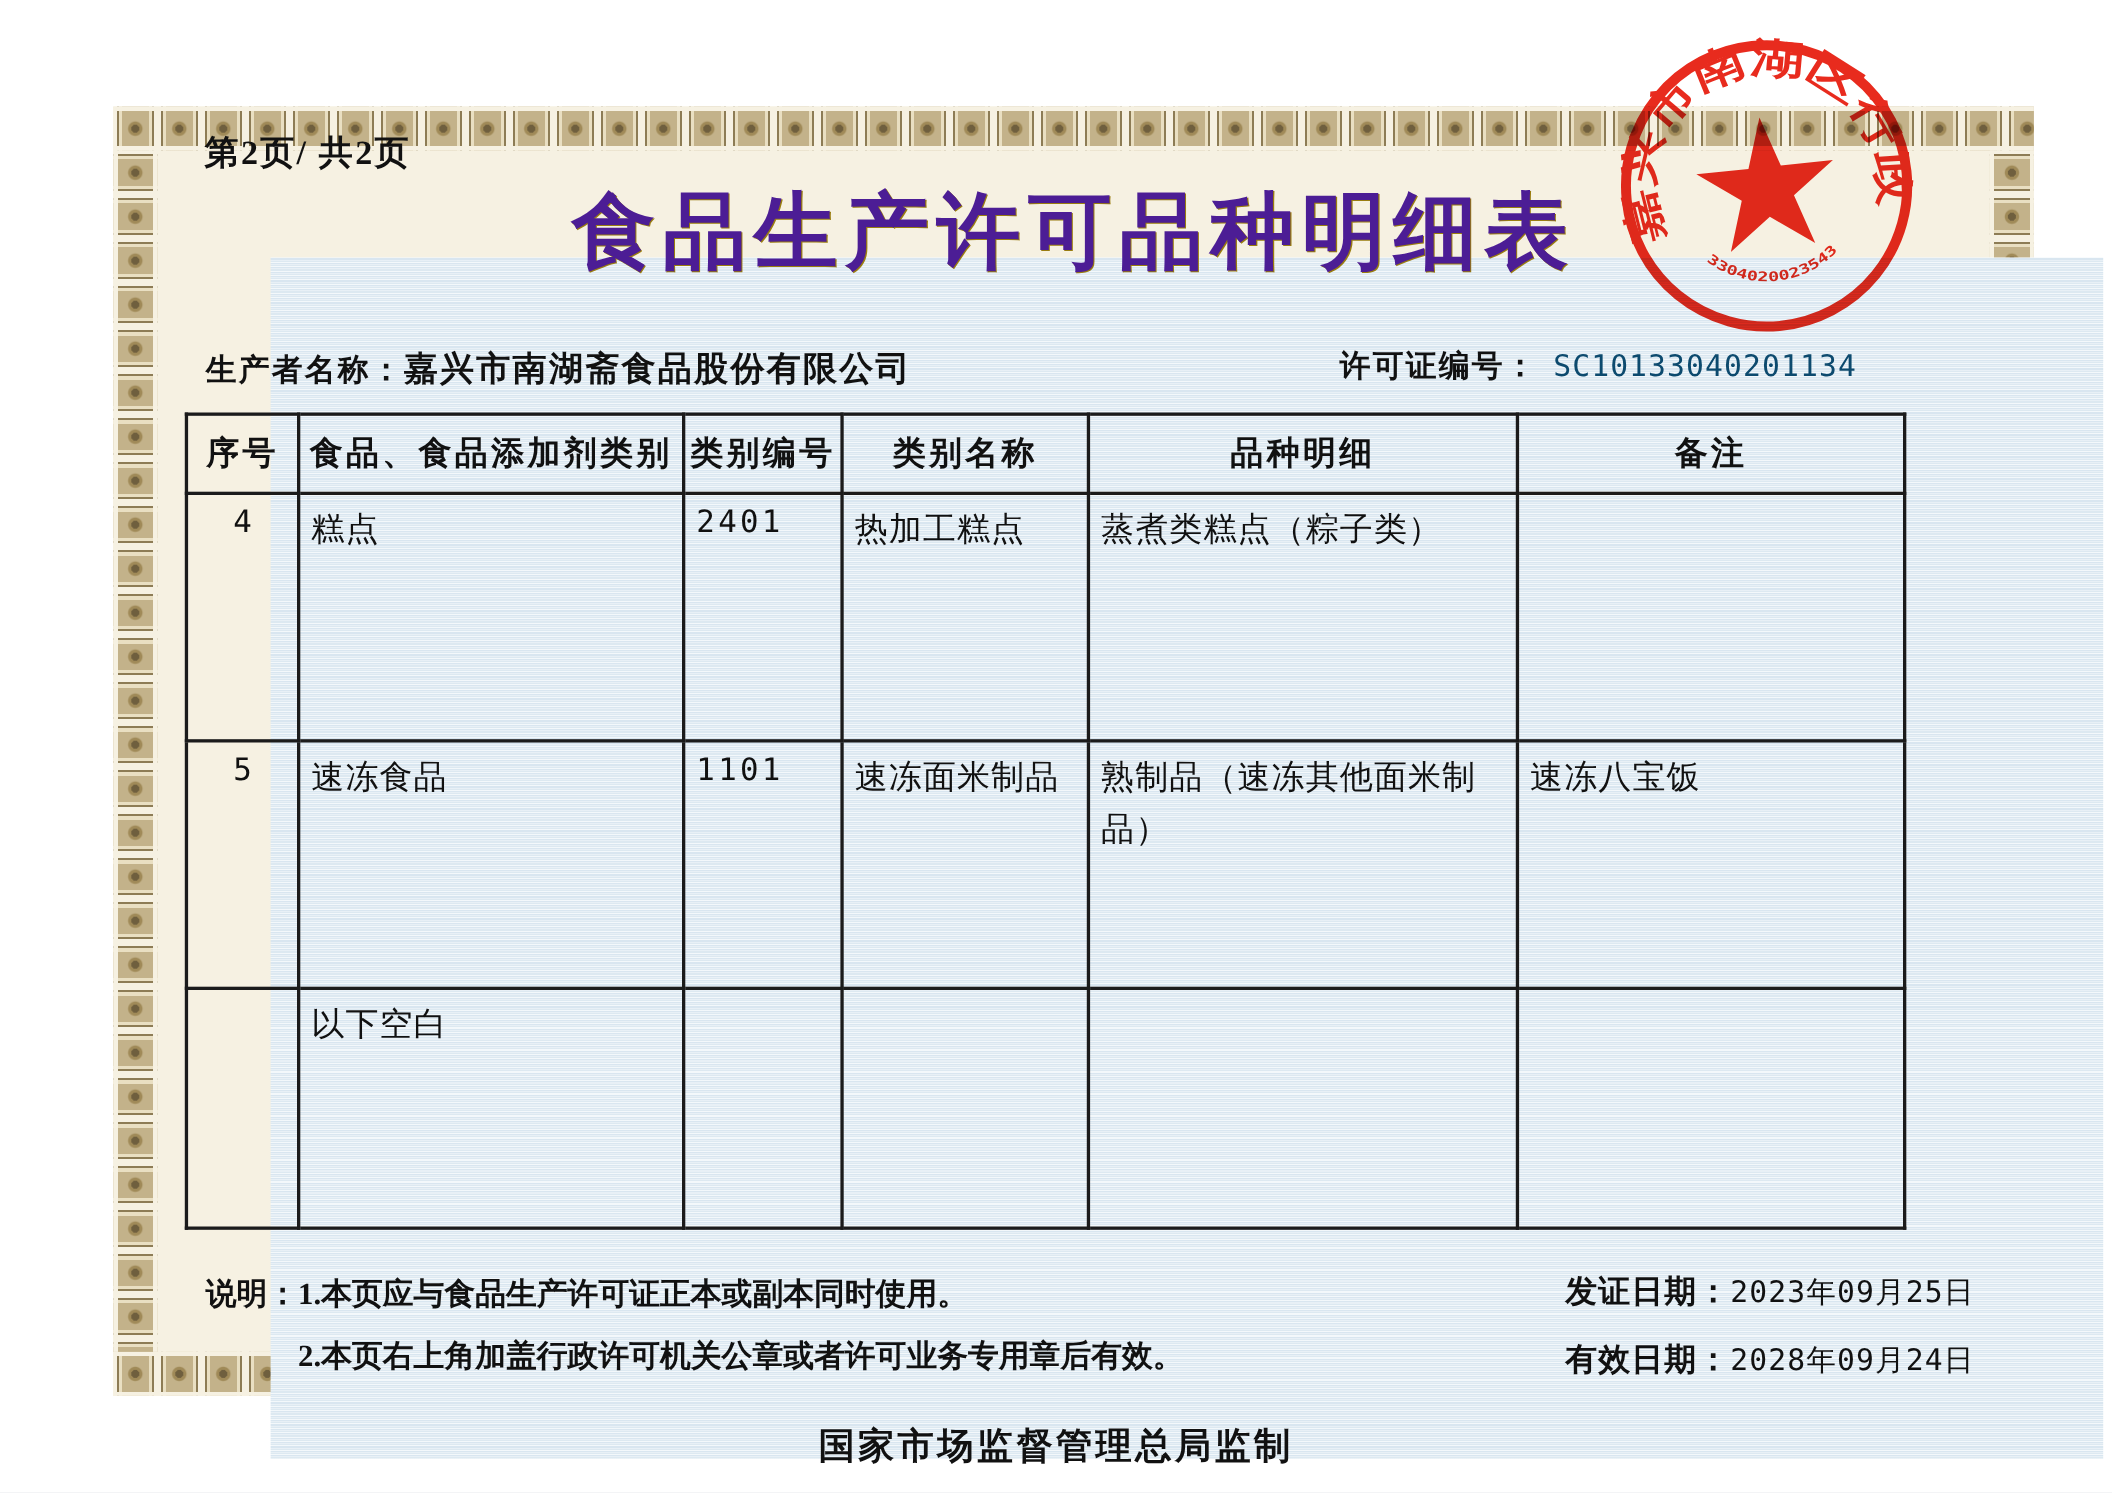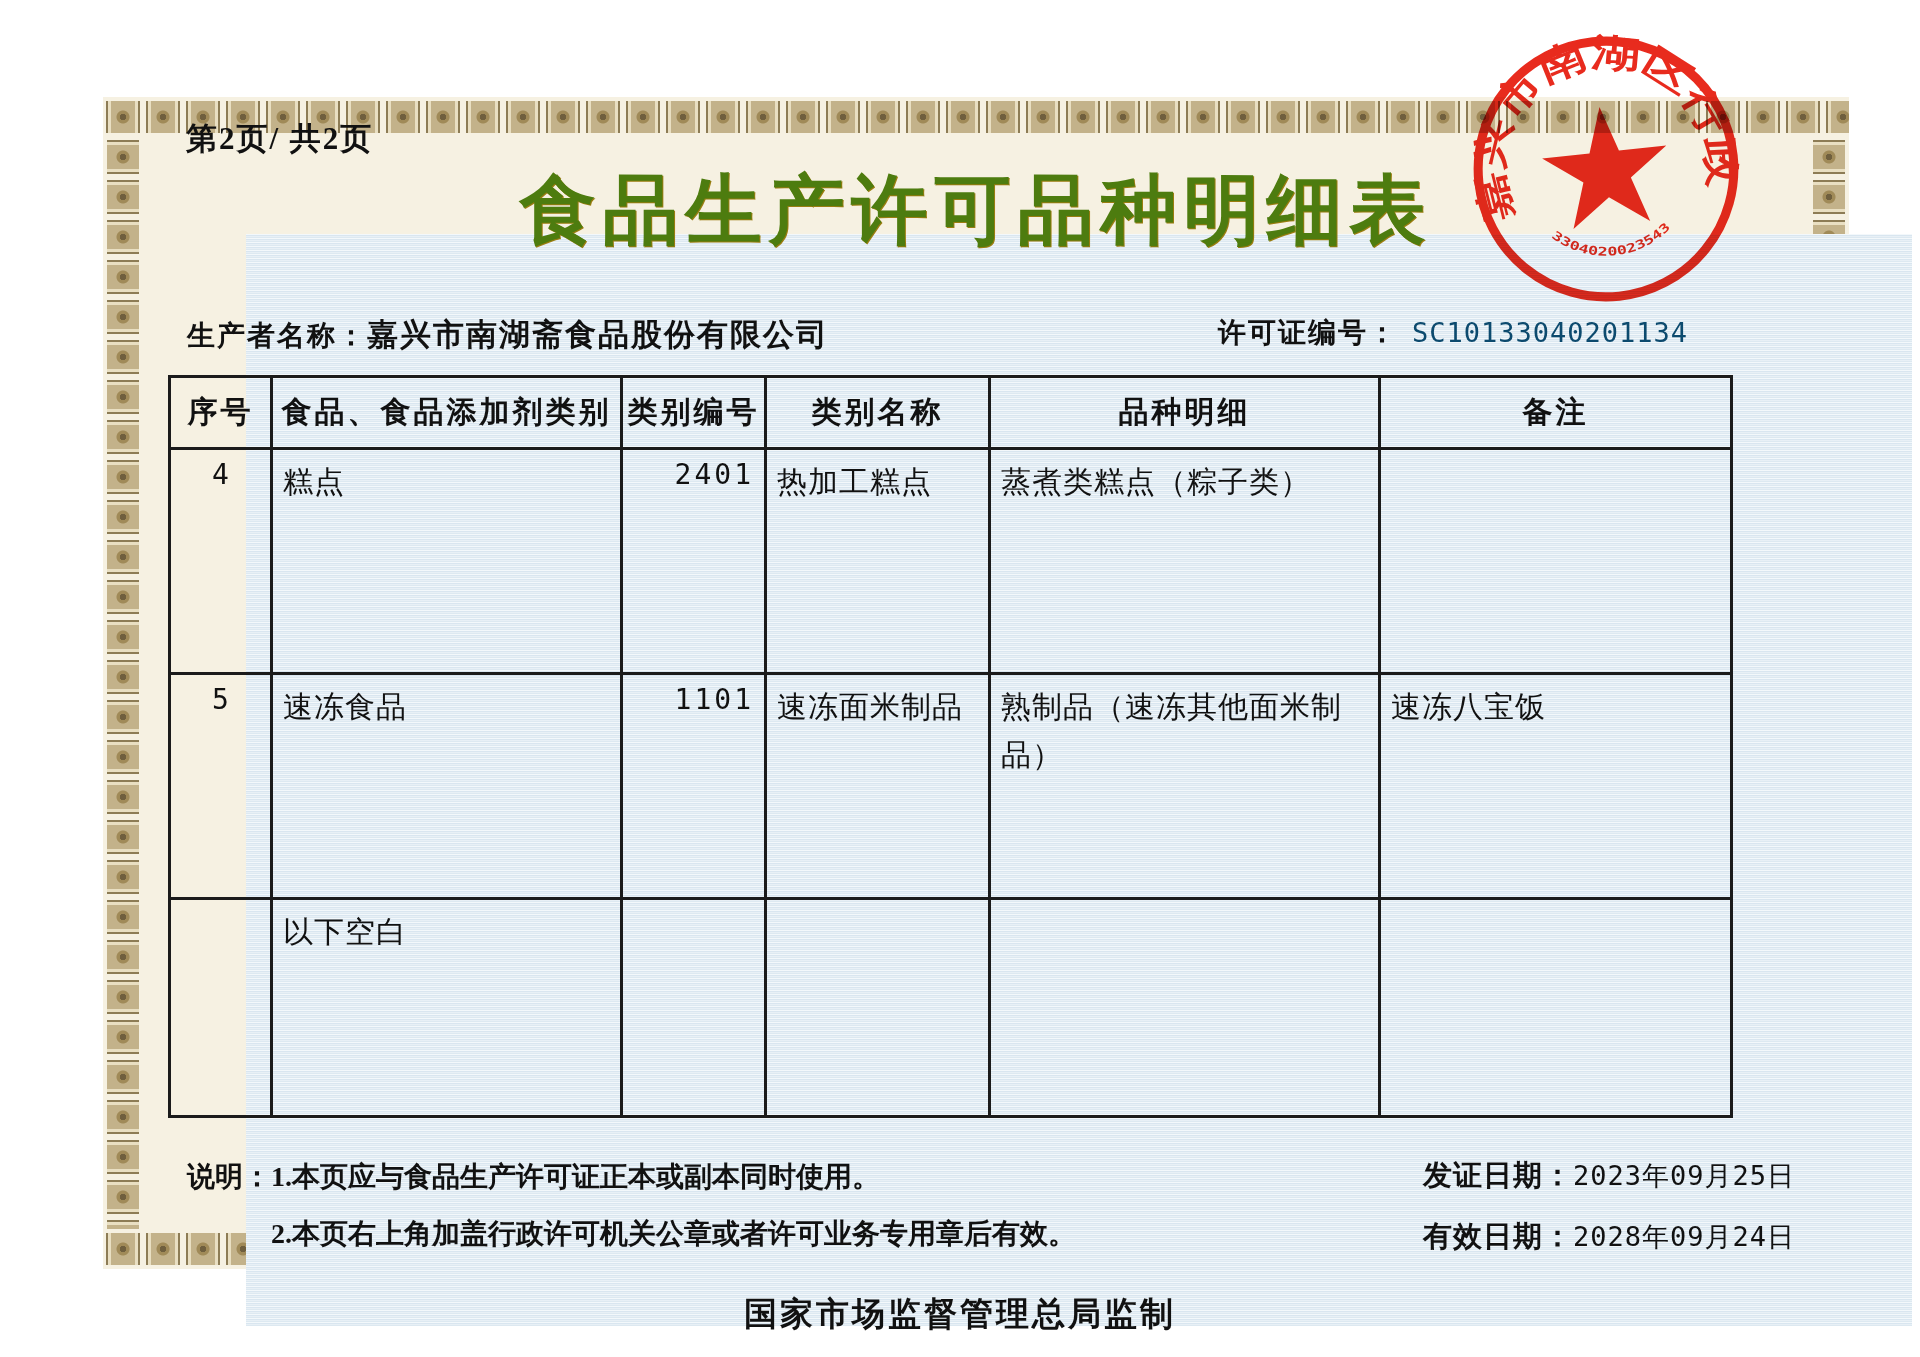--- a/index.html
+++ b/index.html
@@ -20,36 +20,36 @@
       radial-gradient(circle at 20px 20px,#6f5f3e 0 3.5px,#a08a58 3.5px 6px,rgba(0,0,0,0) 7px),
       repeating-linear-gradient(180deg,#f6f1e2 0 3px,#8d7c55 3px 5px,#e9dfc2 5px 8px,#c3b28a 8px 32px,#e9dfc2 32px 35px,#8d7c55 35px 37px,#f6f1e2 37px 40px);
     background-size:auto,40px 40px,auto;}
   .strip.top{top:0;} .strip.bottom{bottom:0;} .strip.left{left:0;top:40px;bottom:40px;} .strip.right{right:0;top:40px;bottom:40px;}
   
   .field{position:absolute;left:143px;top:137px;width:1666px;height:1092px;
     background:repeating-linear-gradient(180deg,#f3f8fb 0 1px,#d9e6f0 1px 2px,#e8f0f6 2px 3px,#dde9f1 3px 4px);}
   
   .page-label{position:absolute;left:186px;top:118px;font-size:31px;font-weight:600;letter-spacing:2px;}
   .doc-title{position:absolute;left:143px;top:160px;width:1666px;text-align:center;
-    font-size:76px;font-weight:bold;color:#4d7c0f;letter-spacing:7px;
+    font-size:76px;font-weight:bold;color:#4c1d95;letter-spacing:7px;
     text-shadow:1px 1px 0 #9a7d10;}
   .info-row{position:absolute;top:314px;font-size:28px;}
   .lbl{font-weight:bold;font-size:28px;letter-spacing:2px;}
   .producer{left:187px;}
   .producer .val{font-family:"Liberation Sans","DejaVu Sans",sans-serif;font-weight:600;font-size:31px;letter-spacing:2px;}
   .license{left:1218px;}
   .license .val{font-family:"DejaVu Sans Mono","Liberation Mono",monospace;font-weight:400;font-size:27px;letter-spacing:1px;color:#0c4a6e;}
   
   table.grid{position:absolute;left:168px;top:375px;width:1562px;border-collapse:collapse;table-layout:fixed;}
   table.grid td,table.grid th{border:3px solid #1b1b1b;vertical-align:top;padding:8px 10px;overflow:hidden;}
   tr.r-head{height:72px;} tr.r-head th{vertical-align:middle;font-size:30px;font-weight:bold;letter-spacing:3px;text-align:center;padding:4px 2px;}
   tr.r-body{height:225px;} tr.r-blank{height:218px;}
   td.cell{font-family:"Liberation Sans","DejaVu Sans",sans-serif;font-weight:500;font-size:30px;letter-spacing:1px;line-height:48px;}
   td.num{font-family:"DejaVu Sans Mono","Liberation Mono",monospace;font-weight:400;font-size:28px;text-align:center;padding-top:12px;}
-  td.code{font-family:"DejaVu Sans Mono","Liberation Mono",monospace;font-weight:400;font-size:28px;letter-spacing:3px;padding-left:16px;padding-top:12px;text-align:right;}
+  td.code{font-family:"DejaVu Sans Mono","Liberation Mono",monospace;font-weight:400;font-size:28px;letter-spacing:3px;padding-left:16px;padding-top:12px;}
   
   .notes{position:absolute;left:187px;top:1148px;font-size:28px;font-weight:bold;display:flex;line-height:57px;}
   .notes .nlabel{white-space:nowrap;}
   .dates{position:absolute;left:1393px;top:1145px;font-size:29px;line-height:60px;}
   .dates .dlabel{font-weight:bold;letter-spacing:1px;margin-left:30px;}
   .dates .dval{font-family:"DejaVu Sans Mono","Liberation Mono",monospace;font-size:27px;font-weight:400;letter-spacing:1px;}
   .footer{position:absolute;left:0;top:1292px;width:1920px;text-align:center;font-size:33px;font-weight:bold;letter-spacing:3px;}
   
   .stamp{position:absolute;left:1455px;top:18px;width:302px;height:302px;opacity:.93;mix-blend-mode:multiply;transform:rotate(-6deg);}
 </style>

